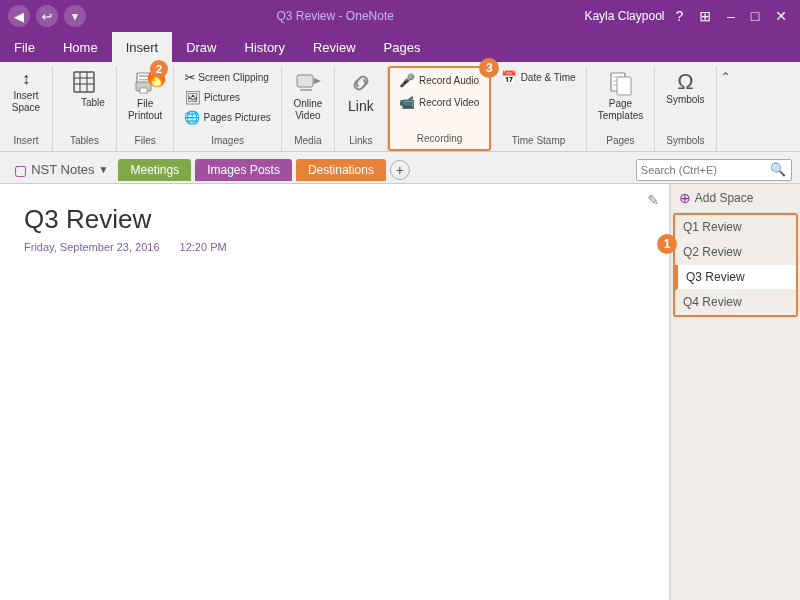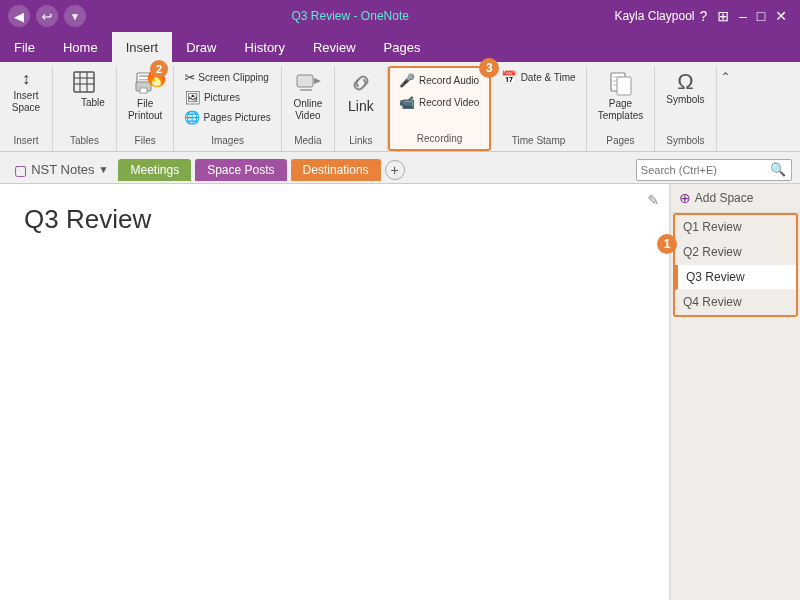--- a/index.html
+++ b/index.html
@@ -9,22 +9,22 @@
     .titlebar {
       background: #7B2F8E;
       color: white;
       height: 32px;
       display: flex;
       align-items: center;
       justify-content: space-between;
       padding: 0 8px;
     }
     .titlebar-left { display: flex; align-items: center; gap: 6px; }
-    .titlebar-title { flex: 1; text-align: center; font-size: 12px; color: #5eead4; }
-    .titlebar-right { display: flex; align-items: center; font-size: 12px; color: white; }
+    .titlebar-title { flex: 1; text-align: center; font-size: 12px; color: #c4b5fd; }
+    .titlebar-right { display: flex; align-items: center; gap: 6px; font-size: 12px; color: white; }
     .titlebar-btn { color: white; cursor: pointer; font-size: 14px; padding: 2px 5px; }
     .titlebar-nav { width: 22px; height: 22px; border-radius: 50%; background: rgba(255,255,255,0.2); display: flex; align-items: center; justify-content: center; cursor: pointer; color: white; font-size: 13px; }
 
     
     .menubar {
       background: #7B2F8E;
       height: 30px;
       display: flex;
       align-items: stretch;
     }
@@ -437,39 +437,43 @@
 <div class="notebook-bar">
   <div class="notebook-name">
     <span style="color:#7B2F8E; font-size:14px;">▢</span>
     <span>NST Notes</span>
     <span style="font-size:10px;">▼</span>
   </div>
   <div class="page-tab tab-meetings">
     <span>Meetings</span>
   </div>
   <div class="page-tab tab-media">
-    <span>Space Posts</span>
+    <span>Images Posts</span>
   </div>
   <div class="page-tab tab-destinations">
     <span>Destinations</span>
   </div>
   <div class="tab-add">
     <span>+</span>
   </div>
   <div class="search-box">
     <input type="text" placeholder="Search (Ctrl+E)" style="">
     <span style="color:#888; font-size:13px;">🔍</span>
   </div>
 </div>
 
 <div class="main-area">
 
   <div class="page-content">
     <span class="edit-icon">✎</span>
     <div class="page-title">Q3 Review</div>
+    <div class="page-date">
+      <span>Friday, September 23, 2016</span>
+      <span>12:20 PM</span>
+    </div>
   </div>
 
   <div class="right-sidebar" style="position:relative;">
 
     <span style="position:absolute; top:50px; left:-14px; background:#E8823A; color:white; border-radius:50%; width:20px; height:20px; display:flex; align-items:center; justify-content:center; font-size:12px; font-weight:bold; z-index:10;">1</span>
 
     <div class="add-page-btn">
       <span style="font-size:14px; color:#7B2F8E;">⊕</span>
       <span>Add Space</span>
     </div>

